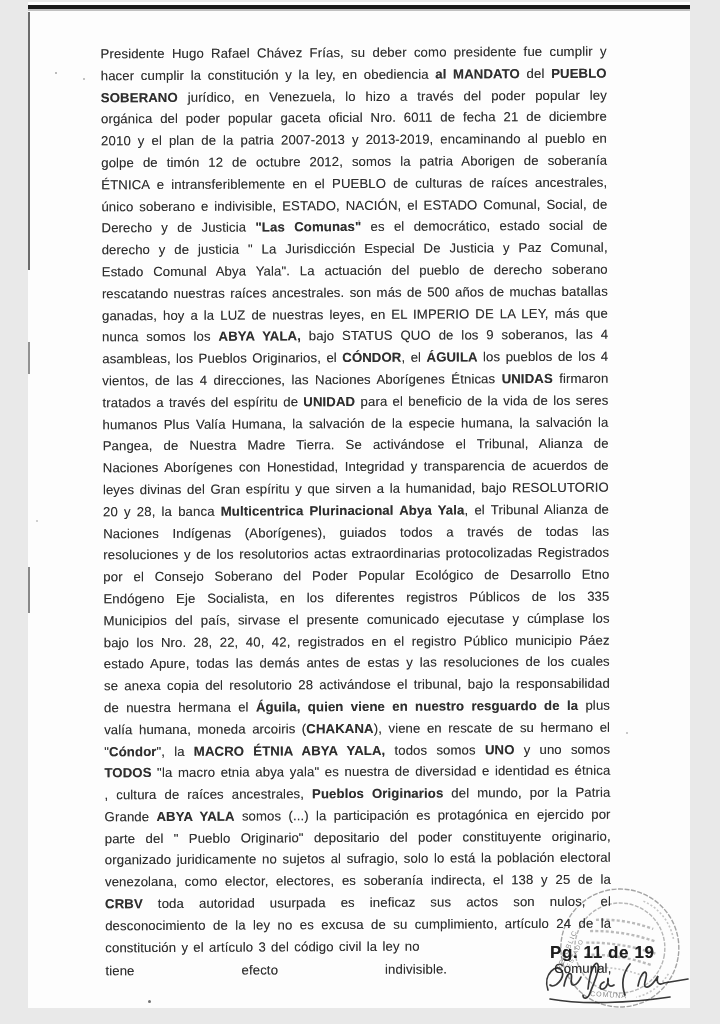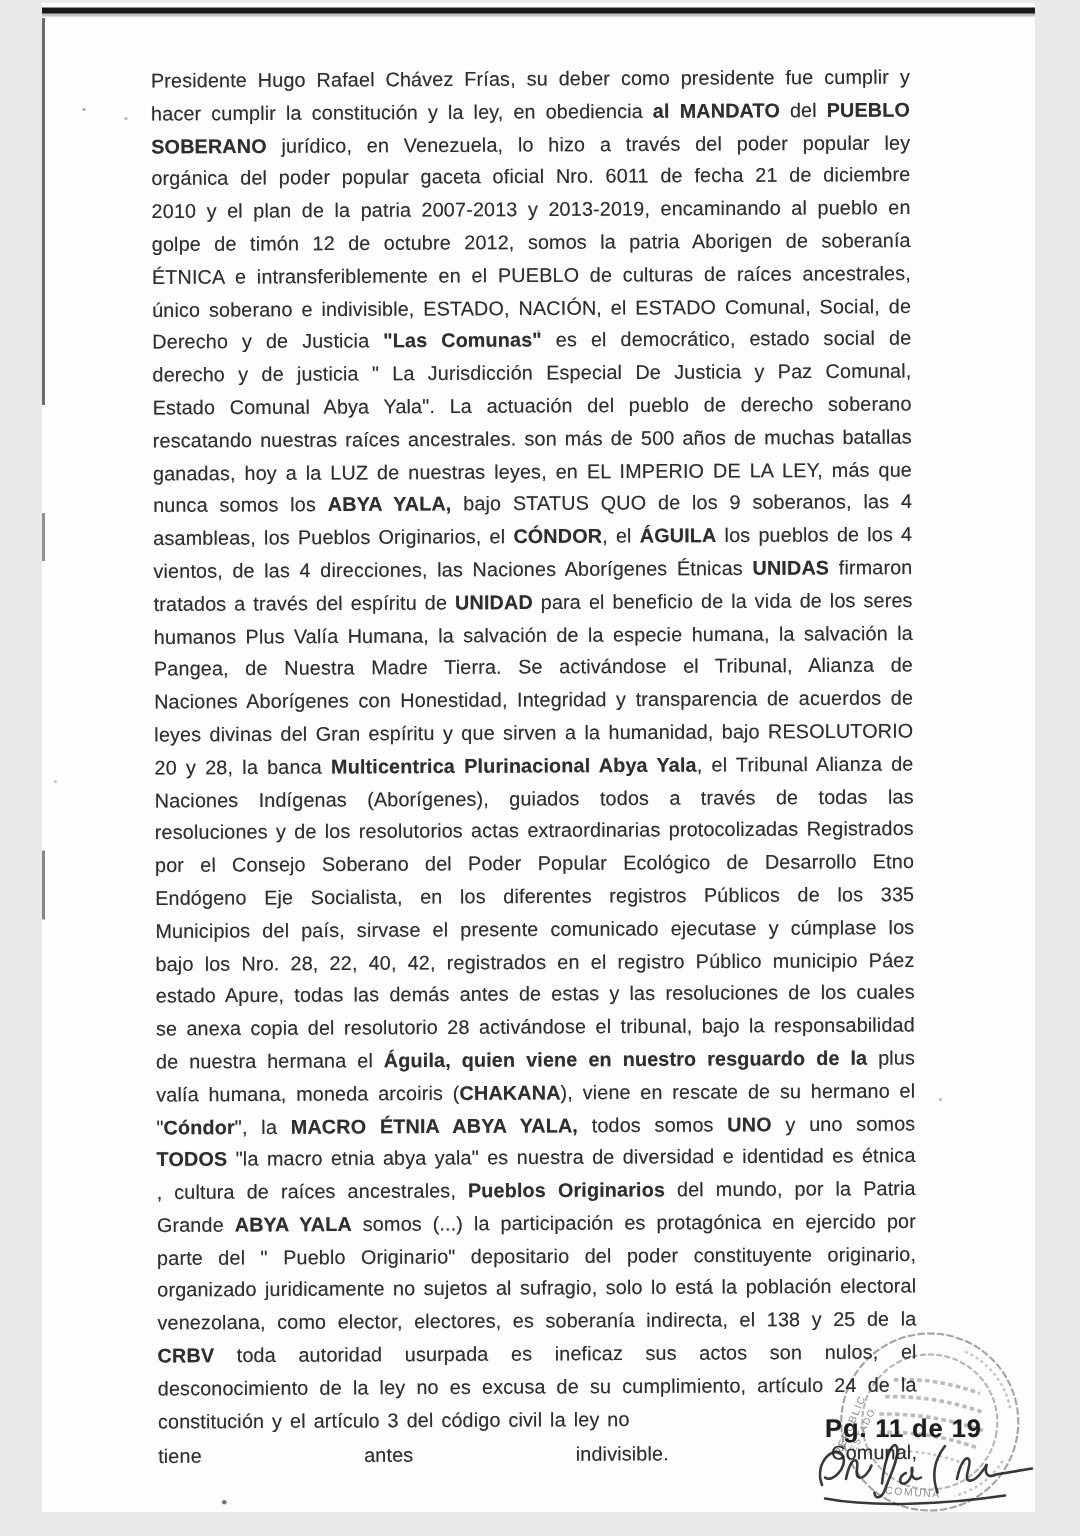--- a/index.html
+++ b/index.html
@@ -111,21 +111,21 @@
         <path class="stamp-smudge2" d="M54 86 Q80 80 108 86"></path>
         <path class="stamp-smudge2" d="M96 12 A52 52 0 0 1 132 46"></path>
         <path class="stamp-smudge2" d="M132 80 A52 52 0 0 1 104 108"></path>
       </svg>
     </div>
 
     <div class="text-block">
       <p class="doc-text"><span class="">Presidente Hugo Rafael Chávez Frías, su deber como presidente fue cumplir y hacer cumplir la constitución y la ley, en obediencia </span><span class="b ">al MANDATO</span><span class=""> del </span><span class="b ">PUEBLO SOBERANO</span><span class=""> jurídico, en Venezuela, lo hizo a través del poder popular ley orgánica del poder popular gaceta oficial Nro. 6011 de fecha 21 de diciembre 2010 y el plan de la patria 2007-2013 y 2013-2019, encaminando al pueblo en golpe de timón 12 de octubre 2012, somos la patria Aborigen de soberanía ÉTNICA e intransferiblemente en el PUEBLO de culturas de raíces ancestrales, único soberano e indivisible, ESTADO, NACIÓN, el ESTADO Comunal, Social, de Derecho y de Justicia </span><span class="b ">"Las Comunas"</span><span class=""> es el democrático, estado social de derecho y de justicia " La Jurisdicción Especial De Justicia y Paz Comunal, Estado Comunal Abya Yala". La actuación del pueblo de derecho soberano rescatando nuestras raíces ancestrales. son más de 500 años de muchas batallas ganadas, hoy a la LUZ de nuestras leyes, en EL IMPERIO DE LA LEY, más que nunca somos los </span><span class="b ">ABYA YALA,</span><span class=""> bajo STATUS QUO de los 9 soberanos, las 4 asambleas, los Pueblos Originarios, el </span><span class="b ">CÓNDOR</span><span class="">, el </span><span class="b ">ÁGUILA</span><span class=""> los pueblos de los 4 vientos, de las 4 direcciones, las Naciones Aborígenes Étnicas </span><span class="b ">UNIDAS</span><span class=""> firmaron tratados a través del espíritu de </span><span class="b u">UNIDAD</span><span class=""> para el beneficio de la vida de los seres humanos Plus Valía Humana, la salvación de la especie humana, la salvación la Pangea, de Nuestra Madre Tierra. Se activándose el Tribunal, Alianza de Naciones Aborígenes con Honestidad, Integridad y transparencia de acuerdos de leyes divinas del Gran espíritu y que sirven a la humanidad, bajo RESOLUTORIO 20 y 28, la banca </span><span class="b ">Multicentrica Plurinacional Abya Yala</span><span class="">, el Tribunal Alianza de Naciones Indígenas (Aborígenes), guiados todos a través de todas las resoluciones y de los resolutorios actas extraordinarias protocolizadas Registrados por el Consejo Soberano del Poder Popular Ecológico de Desarrollo Etno Endógeno Eje Socialista, en los diferentes registros Públicos de los 335 Municipios del país, sirvase el presente comunicado ejecutase y cúmplase los bajo los Nro. 28, 22, 40, 42, registrados en el registro Público municipio Páez estado Apure, todas las demás antes de estas y las resoluciones de los cuales se anexa copia del resolutorio 28 activándose el tribunal, bajo la responsabilidad de nuestra hermana el </span><span class="b ">Águila, quien viene en nuestro resguardo de la</span><span class=""> plus valía humana, moneda arcoiris (</span><span class="b ">CHAKANA</span><span class="">), viene en rescate de su hermano el "</span><span class="b ">Cóndor</span><span class="">", la </span><span class="b ">MACRO ÉTNIA ABYA YALA,</span><span class=""> todos somos </span><span class="b ">UNO</span><span class=""> y uno somos </span><span class="b ">TODOS</span><span class=""> "la macro etnia abya yala" es nuestra de diversidad e identidad es étnica , cultura de raíces ancestrales, </span><span class="b ">Pueblos Originarios</span><span class=""> del mundo, por la Patria Grande </span><span class="b ">ABYA YALA</span><span class=""> somos (...) la participación es protagónica en ejercido por parte del " Pueblo Originario" depositario del poder constituyente originario, organizado juridicamente no sujetos al sufragio, solo lo está la población electoral venezolana, como elector, electores, es soberanía indirecta, el 138 y 25 de la </span><span class="b ">CRBV</span><span class=""> toda autoridad usurpada es ineficaz sus actos son nulos, el desconocimiento de la ley no es excusa de su cumplimiento, artículo 24 de la constitución y el artículo 3 del código civil la ley no</span></p>
       <div class="closing-line">
         <span>tiene</span>
-        <span>antes</span>
+        <span>efecto</span>
         <span>indivisible.</span>
         <span>Comunal,</span>
       </div>
     </div>
 
     <div class="page-number">Pg. 11 de 19</div>
 
     <div class="signature-wrap">
       <svg width="158" height="56" viewBox="0 0 158 56">
         <path class="sig-stroke" d="M10 38 C4 22 20 10 24 19 C27 26 17 37 12 33"></path>

